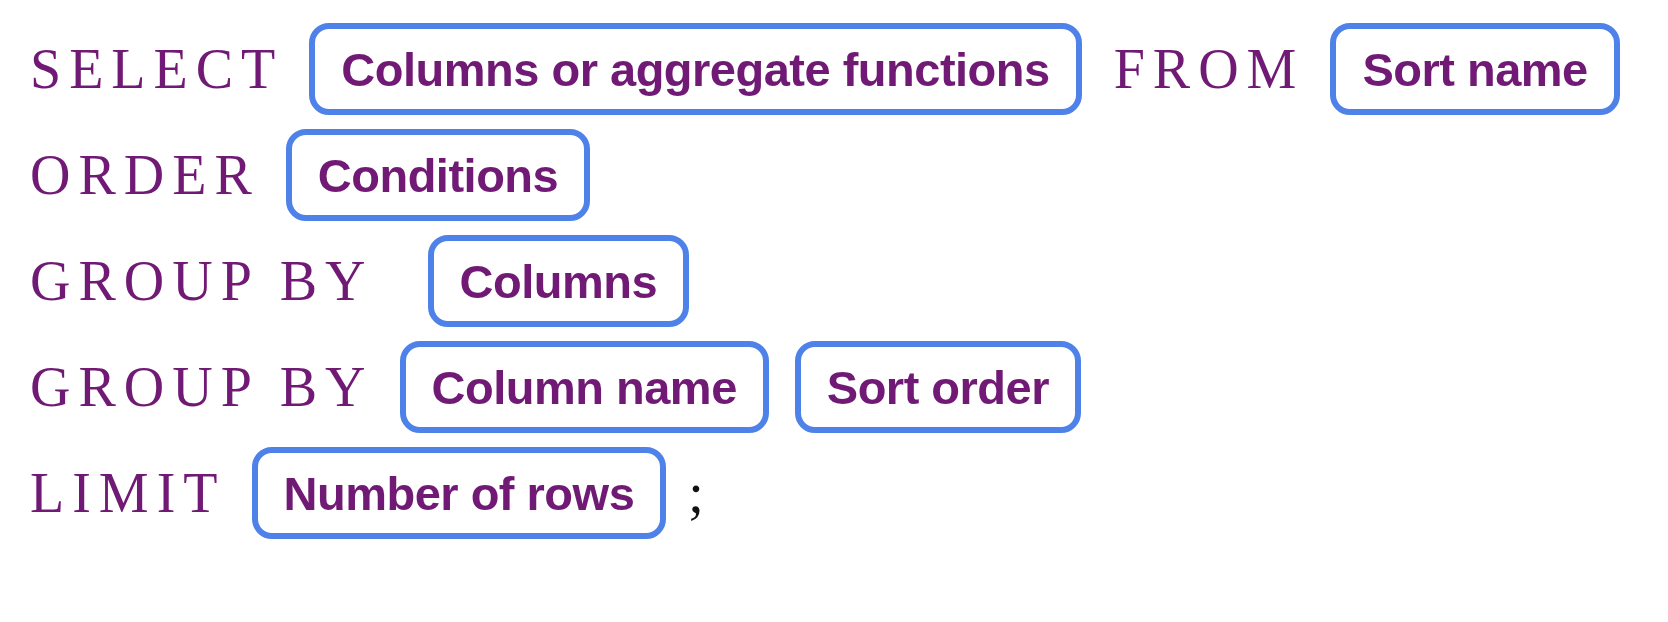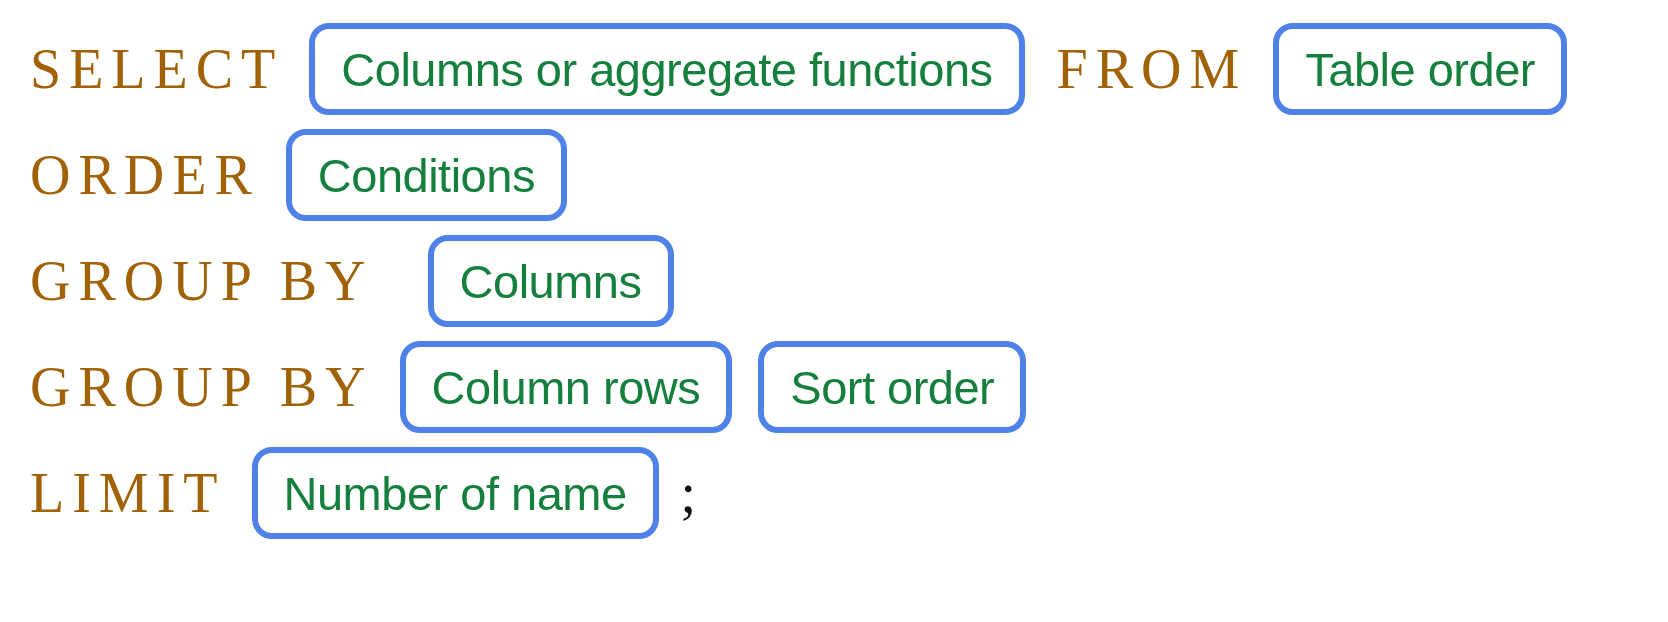--- a/index.html
+++ b/index.html
@@ -30,21 +30,21 @@
     height: 106px;
     padding-left: 30px;
     box-sizing: border-box;
   }
 
   .keyword {
     font-family: "Liberation Serif", serif;
     font-size: 56px;
     font-weight: 400;
     letter-spacing: 8px;
-    color: #a16207;
+    color: #701a75;
     white-space: pre;
     line-height: 1;
     flex: 0 0 auto;
   }
 
   .slot {
     display: inline-flex;
     align-items: center;
     justify-content: center;
     height: 92px;
@@ -57,22 +57,22 @@
     flex: 0 0 auto;
   }
 
   .slot + .slot {
     margin-left: 26px;
   }
 
   .slot-label {
     font-family: "Liberation Sans", sans-serif;
     font-size: 47px;
-    font-weight: 400;
-    color: #15803d;
+    font-weight: 700;
+    color: #701a75;
     line-height: 1;
     white-space: nowrap;
     letter-spacing: -0.5px;
   }
 
   .terminator {
     font-family: "Liberation Serif", serif;
     font-size: 56px;
     font-weight: 400;
     color: #111111;
@@ -93,49 +93,49 @@
 
 <div id="sql-template">
 
   <div class="sql-row" id="row-select">
     <span class="keyword">SELECT</span>
     <span class="slot">
       <span class="slot-label">Columns or aggregate functions</span>
     </span>
     <span class="keyword" style="margin-left:32px;text-align:right;">FROM</span>
     <span class="slot">
-      <span class="slot-label">Table order</span>
+      <span class="slot-label">Sort name</span>
     </span>
   </div>
 
   <div class="sql-row" id="row-where">
     <span class="keyword">ORDER</span>
     <span class="slot">
       <span class="slot-label">Conditions</span>
     </span>
   </div>
 
   <div class="sql-row" id="row-group">
     <span class="keyword">GROUP BY</span>
     <span class="slot">
       <span class="slot-label">Columns</span>
     </span>
   </div>
 
   <div class="sql-row" id="row-order">
     <span class="keyword">GROUP BY</span>
     <span class="slot">
-      <span class="slot-label">Column rows</span>
+      <span class="slot-label">Column name</span>
     </span>
     <span class="slot">
       <span class="slot-label">Sort order</span>
     </span>
   </div>
 
   <div class="sql-row" id="row-limit">
     <span class="keyword">LIMIT</span>
     <span class="slot">
-      <span class="slot-label">Number of name</span>
+      <span class="slot-label">Number of rows</span>
     </span>
     <span class="terminator">;</span>
   </div>
 
 </div>
 
 </body></html>

